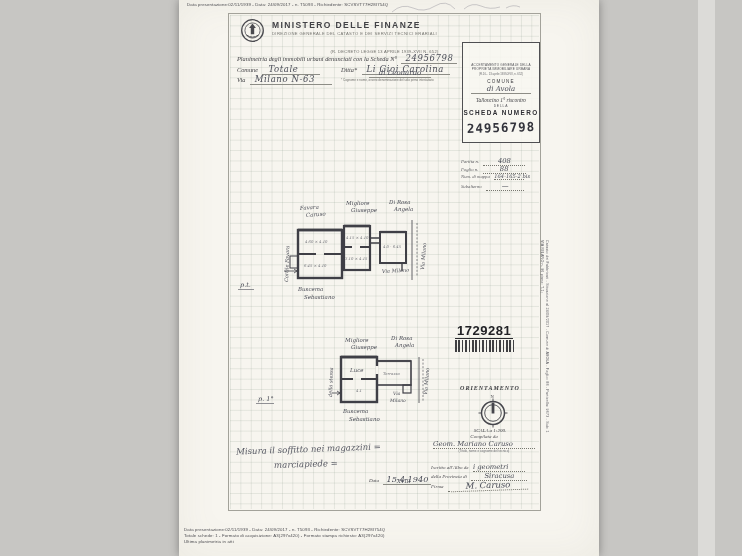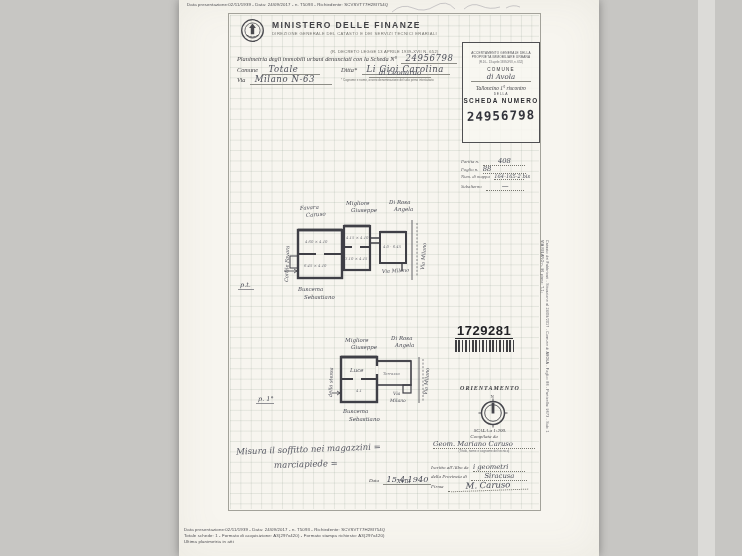--- a/index.html
+++ b/index.html
@@ -20,21 +20,21 @@
   .hw  { font-family:"DejaVu Serif",serif; font-style:italic; color:#4a4c57; }
   .ministry { font-size:8.5px; font-weight:bold; letter-spacing:1.4px; color:#434347; }
   .direction { font-size:4.2px; letter-spacing:.35px; color:#74746f; }
   .doc-title { font-size:9.5px; font-weight:bold; letter-spacing:.1px; color:#1a1a1d; text-align:center; width:100%; }
   .doc-law { font-size:4px; color:#686864; text-align:center; width:100%; letter-spacing:.3px; }
   .flabel { font-size:6.3px; }
   .fval { font-size:8.5px; letter-spacing:.6px; }
   .uline { border-bottom:1px solid #8d8d86; }
   .dotline { border-bottom:1px dotted #77776f; }
   .stampbox { position:absolute; left:283px; top:42px; width:78px; height:101px; border:1px solid #4f4f52;
-              background:rgba(248,247,241,.85); text-align:center; padding-top:9px; }
+              background:rgba(248,247,241,.85); text-align:center; padding-top:21px; }
   .sb-t { font-size:3.1px; color:#55555a; letter-spacing:.2px; line-height:3.9px; }
   .sb-law { font-size:2.8px; color:#6a6a6e; }
   .sb-comune { font-size:4.6px; letter-spacing:1.2px; color:#3c3c40; margin-top:3px; }
   .sb-tall { font-size:5.4px; margin-top:3px; color:#3c3c40; }
   .sb-della { font-size:3.4px; letter-spacing:.8px; color:#55555a; margin-top:1px; }
   .sb-sn { font-size:6.4px; font-weight:bold; letter-spacing:1.4px; color:#2e2e33; margin-top:1px; }
   .sb-num { font-family:"DejaVu Sans Mono",monospace; font-size:12.5px; font-weight:bold; letter-spacing:1px;
             color:#33343c; margin-top:4px; transform:rotate(-1.5deg); }
   .reg-row { position:absolute; white-space:nowrap; }
   .reg-l { font-family:"Liberation Serif",serif; font-style:italic; font-size:4.7px; color:#5b5b60; }
@@ -116,21 +116,21 @@
       <div class="sb-sn">SCHEDA NUMERO</div>
       <div class="sb-num">24956798</div>
     </div>
 
     <div class="reg-row" style="left:282px; top:145px;">
       <span class="reg-l">Partita n.</span>
       <span class="reg-v dotline" style="display:inline-block;width:42px;text-align:center;">408</span>
     </div>
     <div class="reg-row" style="left:282px; top:153px;">
       <span class="reg-l">Foglio n.</span>
-      <span class="reg-v dotline" style="display:inline-block;width:43px;text-align:left;">88</span>
+      <span class="reg-v dotline" style="display:inline-block;width:43px;text-align:center;">88</span>
     </div>
     <div class="reg-row" style="left:282px; top:161px;">
       <span class="reg-l">Num. di mappa</span>
       <span class="reg-v dotline" style="display:inline-block;width:30px;font-size:5.2px;text-align:center;">164-165-2 bis</span>
     </div>
     <div class="reg-row" style="left:282px; top:170px;">
       <span class="reg-l">Subalterno</span>
       <span class="reg-v dotline" style="display:inline-block;width:38px;text-align:center;">—</span>
     </div>
 

